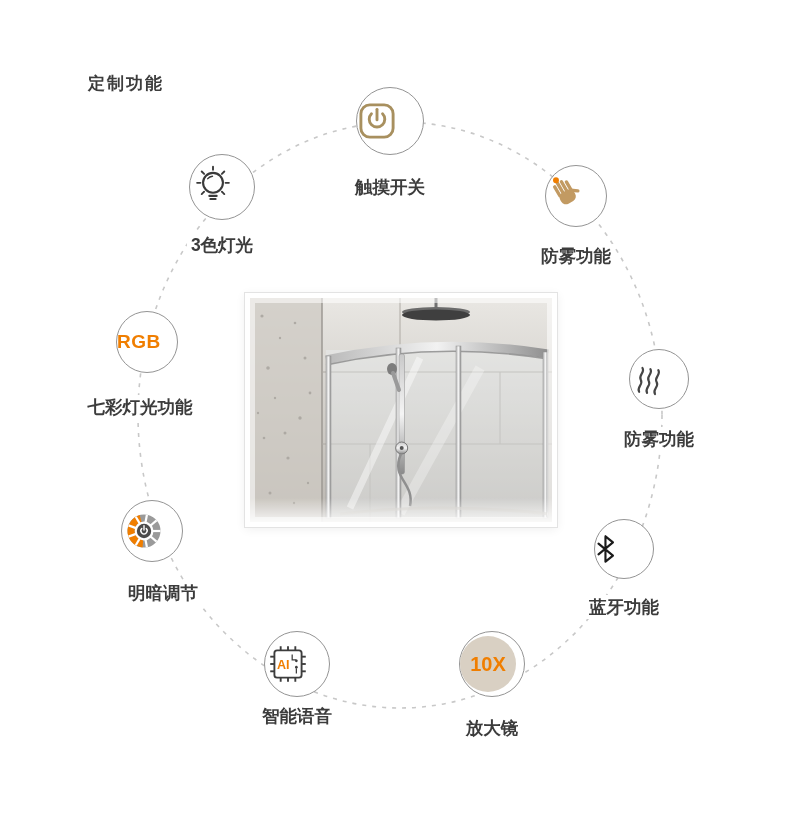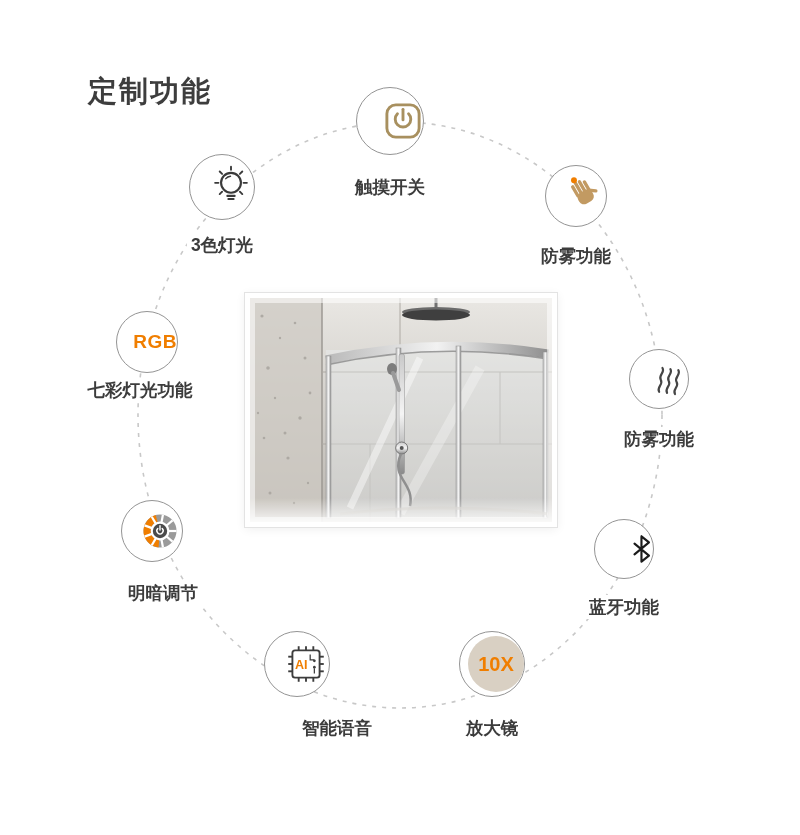--- a/index.html
+++ b/index.html
@@ -3,57 +3,57 @@
 <meta charset="utf-8">
 <style>
   * { margin:0; padding:0; box-sizing:border-box; }
   html,body { background:#ffffff; }
   body {
     width:800px; height:835px; position:relative; overflow:hidden;
     font-family:"Liberation Sans","DejaVu Sans",sans-serif;
   }
   .page-title {
     position:absolute; left:88px; top:72px;
-    font-size:29px; font-weight:bold; color:#3d3d3d; letter-spacing:2px;
+    font-size:17px; font-weight:bold; color:#3d3d3d; letter-spacing:2px;
     z-index:3;
   }
   .ring { position:absolute; left:0; top:0; z-index:0; pointer-events:none; }
   .mirror {
     position:absolute; left:245px; top:293px; width:312px; height:234px;
     background:#ffffff; padding:5px; z-index:1;
     box-shadow:0 0 0 1px #e3e3e3, 0 2px 10px rgba(0,0,0,.07);
   }
   .mirror svg { display:block; }
   .feature { position:absolute; width:0; height:0; z-index:2; }
   .circle {
     position:absolute; transform:translate(-50%,-50%);
     background:#ffffff; border:1.8px solid #949494; border-radius:50%;
-    display:flex; align-items:center; justify-content:flex-end;
+    display:flex; align-items:center; justify-content:flex-start;
   }
   .flabel {
     position:absolute; transform:translateX(-50%);
     white-space:nowrap; font-weight:bold; font-size:17.5px; color:#3c3c3c;
     background:#ffffff; padding:0 4px; left:0;
   }
   .inner-disc {
     width:56px; height:56px; border-radius:50%; background:#d9d0c3;
     display:flex; align-items:center; justify-content:center;
     font-weight:bold; font-size:20px; color:#f07e00;
   }
   .rgb-text { font-weight:bold; font-size:19px; color:#f07e00; letter-spacing:.5px; }
 
   
   .f-touch  { left:390px; top:121px; } .f-touch  .circle { width:68px; height:68px; } .f-touch  .flabel { top:54px;text-align:center; }
   .f-sensor { left:576px; top:196px; } .f-sensor .circle { width:62px; height:62px; } .f-sensor .flabel { top:48px; }
   .f-fog    { left:659px; top:379px; } .f-fog    .circle { width:60px; height:60px; } .f-fog    .flabel { top:48px; }
   .f-bt     { left:624px; top:549px; } .f-bt     .circle { width:60px; height:60px; } .f-bt     .flabel { top:46px;text-align:center; }
   .f-mag    { left:492px; top:664px; } .f-mag    .circle { width:66px; height:66px; } .f-mag    .flabel { top:52px; }
-  .f-voice  { left:297px; top:664px; } .f-voice  .circle { width:66px; height:66px; } .f-voice  .flabel { top:52px;margin-left:40px; }
+  .f-voice  { left:297px; top:664px; } .f-voice  .circle { width:66px; height:66px; } .f-voice  .flabel { top:40px; }
   .f-dim    { left:152px; top:531px; } .f-dim    .circle { width:62px; height:62px; } .f-dim    .flabel { top:50px; left:11px; }
-  .f-rgb    { left:147px; top:342px; } .f-rgb    .circle { width:62px; height:62px; } .f-rgb    .flabel { top:36px; left:-7px;text-align:center; }
+  .f-rgb    { left:147px; top:342px; } .f-rgb    .circle { width:62px; height:62px; } .f-rgb    .flabel { top:53px; left:-7px;text-align:center; }
   .f-bulb   { left:222px; top:187px; } .f-bulb   .circle { width:66px; height:66px; } .f-bulb   .flabel { top:46px;text-align:right; }
 </style>
 </head>
 <body>
 
 <svg class="ring" width="800" height="835">
   <ellipse cx="400" cy="415" rx="262" ry="293" fill="none" stroke="#c8c8c8" stroke-width="1.6" stroke-dasharray="4 6"></ellipse>
 </svg>
 
 <div class="page-title">定制功能</div>

